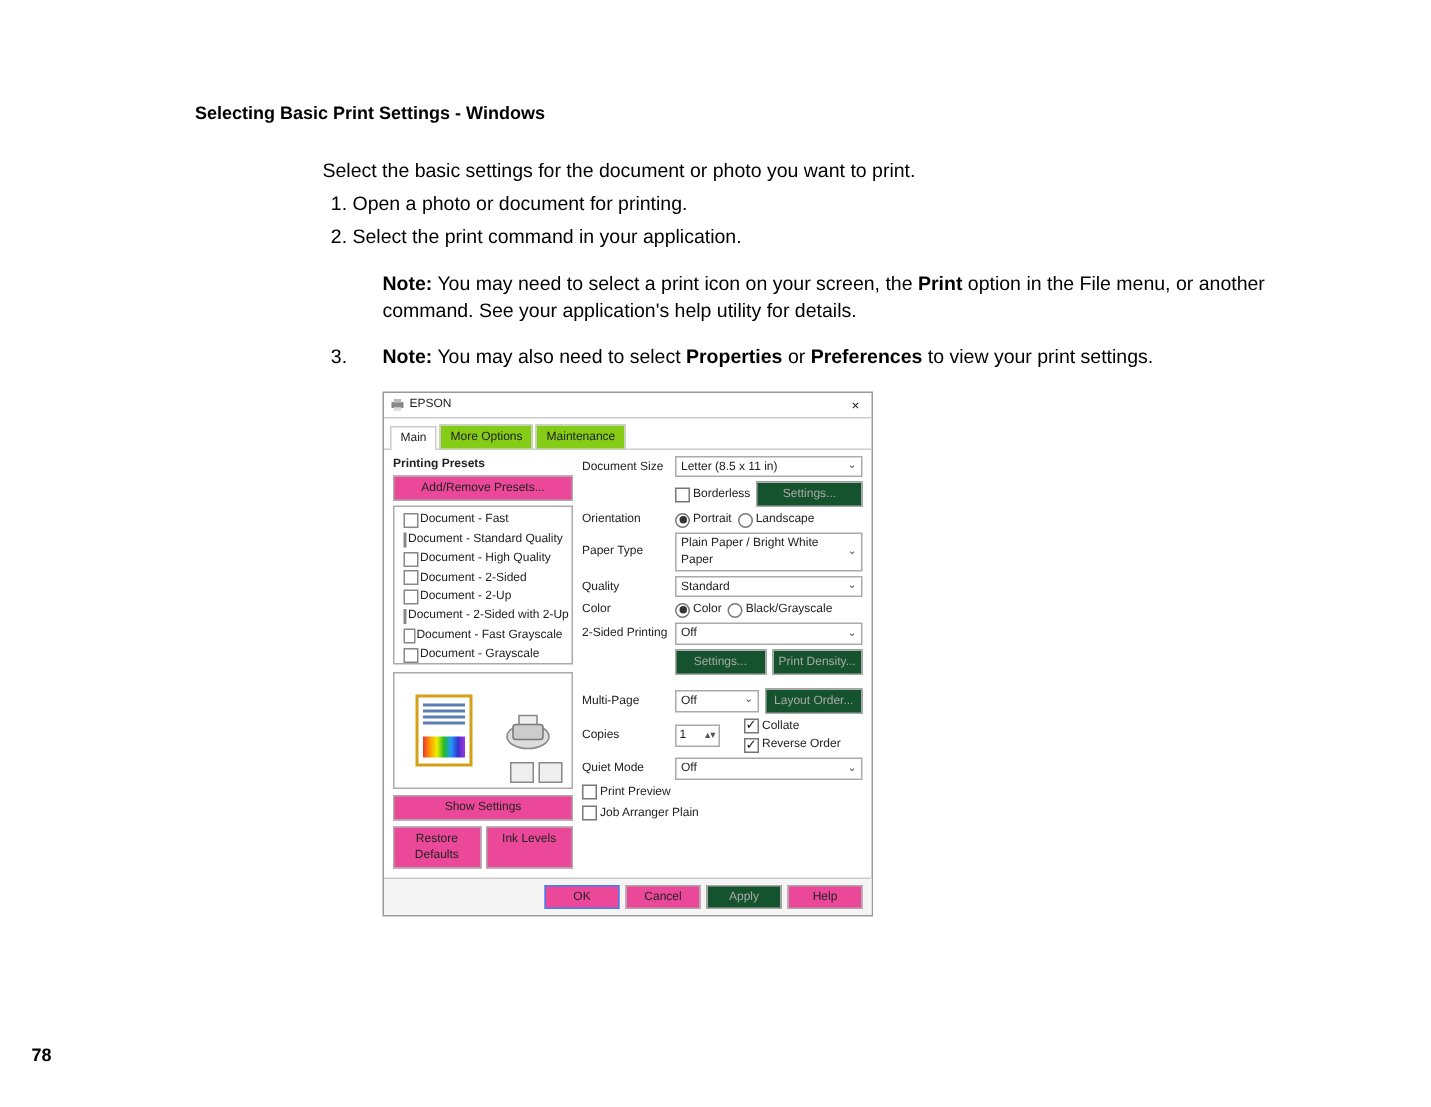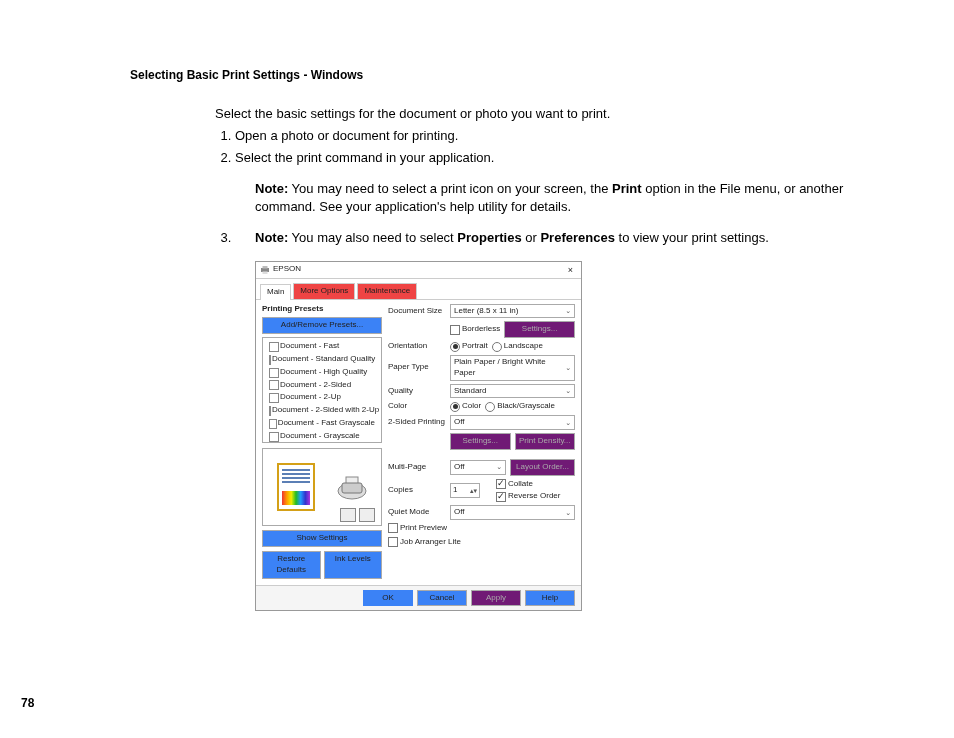--- a/index.html
+++ b/index.html
@@ -69,35 +69,35 @@
   .close-x { font-size: 9px; padding: 0 4px; cursor: default; }
   .tabs {
     display: flex;
     gap: 2px;
     padding: 4px 4px 0 4px;
     border-bottom: 1px solid #ccc;
   }
   .tab {
     border: 1px solid #ccc;
     border-bottom: none;
-    background: #ef4444;
+    background: #84cc16;
     padding: 2px 6px;
     font-size: 8px;
   }
   .tab.active { background: #fff; position: relative; top: 1px; }
   .dlg-body {
     display: flex;
     padding: 4px 6px 6px 6px;
     gap: 6px;
   }
   .col-left { width: 120px; display: flex; flex-direction: column; }
   .presets-header { font-weight: bold; margin-bottom: 3px; }
   .btn {
     border: 1px solid #aaa;
-    background: #3b82f6;
+    background: #ec4899;
     text-align: center;
     padding: 2px 3px;
     font-size: 8px;
   }
   .preset-list {
     border: 1px solid #aaa;
     margin-top: 3px;
     padding: 2px;
     height: 100px;
     overflow: hidden;
@@ -152,21 +152,21 @@
     background: #fff;
   }
   .select.small { flex: none; width: 48px; }
   .chev { font-size: 7px; color: #555; }
   .checkbox { display: inline-flex; align-items: center; gap: 2px; }
   .cb { width: 8px; height: 8px; border: 1px solid #777; display: inline-block; background: #fff; position: relative; }
   .cb.checked::after { content: "✓"; position: absolute; top: -3px; left: 0; font-size: 9px; }
   .radio { display: inline-flex; align-items: center; gap: 2px; }
   .rb { width: 8px; height: 8px; border: 1px solid #777; border-radius: 50%; display: inline-block; position: relative; }
   .rb.sel::after { content: ""; position: absolute; top: 1.5px; left: 1.5px; width: 5px; height: 5px; background: #333; border-radius: 50%; }
-  .btn.disabled { color: #aaa; background: #701a75; }
+  .btn.disabled { color: #aaa; background: #14532d; }
   .spinner { width: 24px; border: 1px solid #aaa; padding: 1px 2px; display: inline-flex; justify-content: space-between; align-items: center; }
   .dlg-footer {
     display: flex;
     justify-content: flex-end;
     gap: 4px;
     padding: 4px 6px;
     border-top: 1px solid #ccc;
     background: #f5f5f5;
   }
   .dlg-footer .btn { width: 42px; text-align: center; }
@@ -381,21 +381,21 @@
                     <span>Off</span>
                     <span class="chev">⌄</span>
                   </div>
               </div>
               <label class="checkbox">
                   <span class="cb"></span>
                   <span>Print Preview</span>
                 </label>
               <label class="checkbox">
                   <span class="cb"></span>
-                  <span>Job Arranger Lite</span>
+                  <span>Job Arranger Plain</span>
                 </label>
             </div>
           </div>
           <div class="dlg-footer">
             <div class="btn ok">OK</div>
             <div class="btn">Cancel</div>
             <div class="btn disabled">Apply</div>
             <div class="btn">Help</div>
           </div>
         </div>

